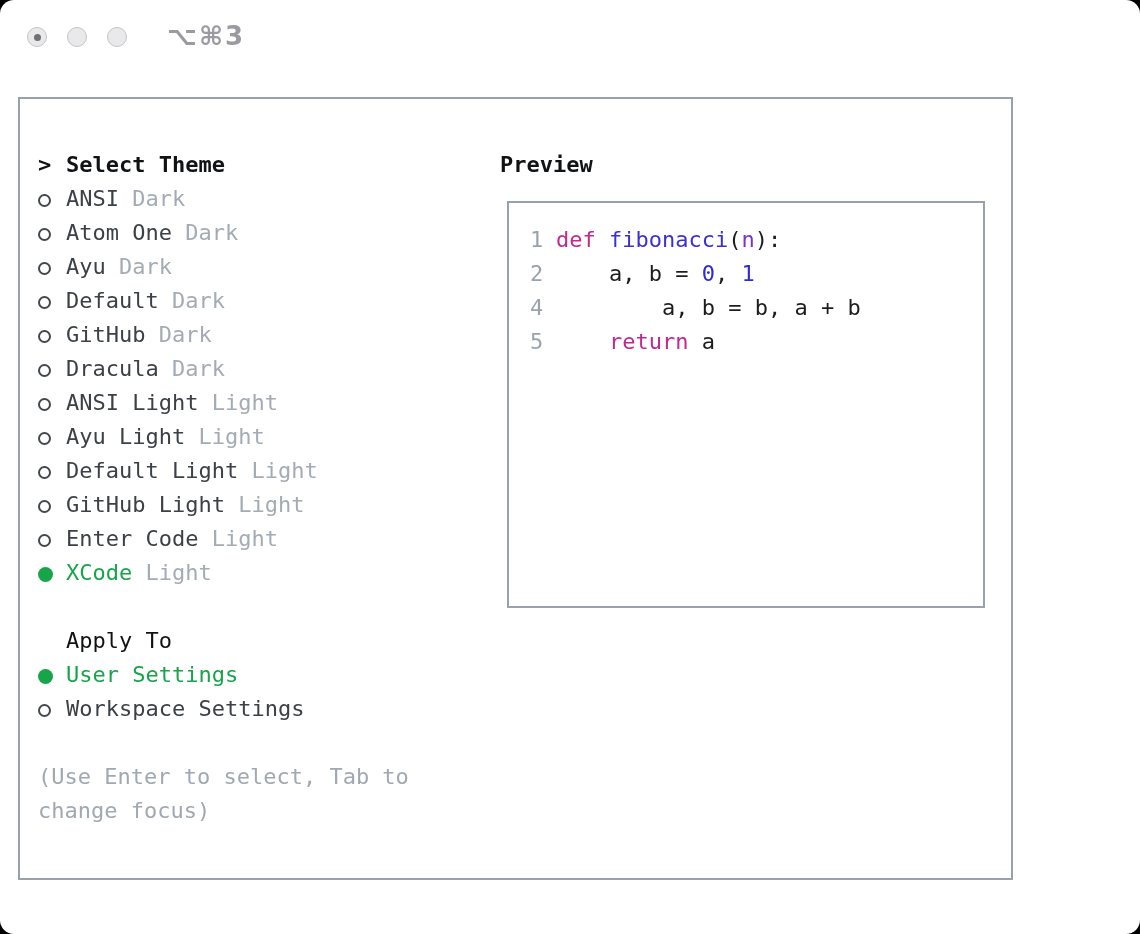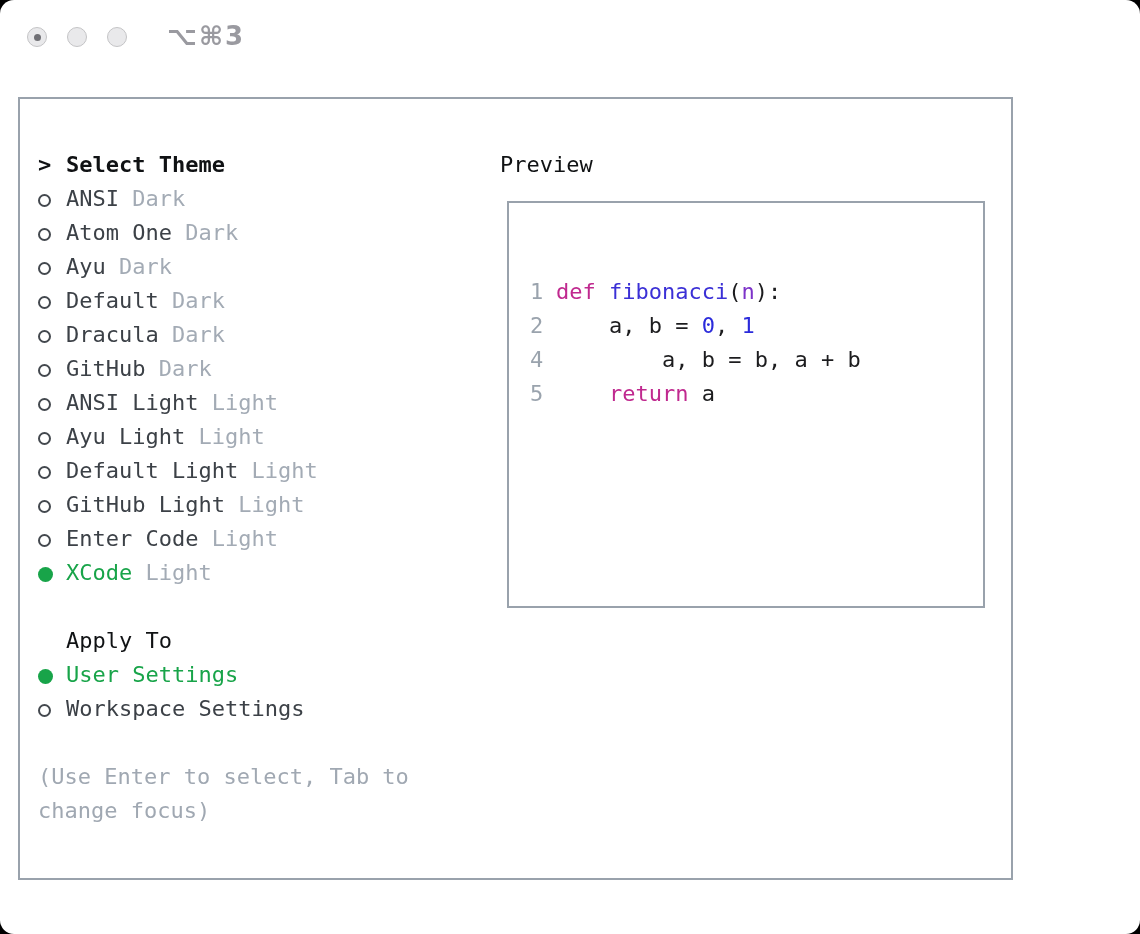--- a/index.html
+++ b/index.html
@@ -26,24 +26,24 @@
   .ttl{color:var(--title,#101214);font-weight:bold;}
   .section-ttl{color:var(--title,#101214);}
   .radio{display:inline-block;width:13px;height:13px;border-radius:50%;
     border:2px solid #43484E;box-sizing:border-box;vertical-align:-1px;}
   .radio.sel{width:15px;height:15px;border:none;background:var(--accent,#18A449);vertical-align:-2px;}
   .lbl-sel{color:var(--accent,#18A449);margin-top:11px;}
   .suffix{color:var(--suffix,#A3ABB5);}
   .hint{color:var(--hint,#A0A8B2);}
   
   .preview-title{position:absolute;left:480px;top:49px;height:34px;line-height:34px;
-    font-size:22px;font-weight:normal;color:var(--title,#101214);}
+    font-size:22px;font-weight:bold;color:var(--title,#101214);}
   .preview-box{position:absolute;left:487px;top:102px;width:474px;height:403px;
     border:2px solid var(--border,#99A2AC);box-sizing:content-box;background:#fff;overflow:hidden;}
-  .codewrap{padding:72px 8px 48px 21px;}
+  .codewrap{padding:20px 8px 48px 21px;}
   .code-row{height:34px;line-height:34px;font-size:22px;white-space:pre;color:var(--plain,#1C1C1E);}
   .ln{display:inline-block;width:26px;color:var(--gray_ln,#9AA3AD);}
   .tk-plain{color:var(--plain,#1C1C1E);}
   .tk-keyword{color:var(--keyword,#C0298F);}
   .tk-function{color:var(--function,#3B30D6);}
   .tk-number{color:var(--number,#2B2BDB);}
   .tk-param{color:var(--param,#7D33C9);}
   .tk-type{color:var(--type,#7627B0);}
   .spacer-row{height:34px;}
 </style>
@@ -62,22 +62,22 @@
   <div class="panel">
 
     <div class="left-col">
       <div class="row"><span class="marker caret">&gt;</span><span class="ttl">Select Theme</span></div>
 
       <div id="theme-list">
           <div class="row"><span class="marker"><span class="radio"></span></span><span>ANSI</span><span class="suffix"> Dark</span></div>
           <div class="row"><span class="marker"><span class="radio"></span></span><span>Atom One</span><span class="suffix"> Dark</span></div>
           <div class="row"><span class="marker"><span class="radio"></span></span><span>Ayu</span><span class="suffix"> Dark</span></div>
           <div class="row"><span class="marker"><span class="radio"></span></span><span>Default</span><span class="suffix"> Dark</span></div>
+          <div class="row"><span class="marker"><span class="radio"></span></span><span>GitHub</span><span class="suffix"> Dark</span></div>
           <div class="row"><span class="marker"><span class="radio"></span></span><span>Dracula</span><span class="suffix"> Dark</span></div>
-          <div class="row"><span class="marker"><span class="radio"></span></span><span>GitHub</span><span class="suffix"> Dark</span></div>
           <div class="row"><span class="marker"><span class="radio"></span></span><span>ANSI Light</span><span class="suffix"> Light</span></div>
           <div class="row"><span class="marker"><span class="radio"></span></span><span>Ayu Light</span><span class="suffix"> Light</span></div>
           <div class="row"><span class="marker"><span class="radio"></span></span><span>Default Light</span><span class="suffix"> Light</span></div>
           <div class="row"><span class="marker"><span class="radio"></span></span><span>GitHub Light</span><span class="suffix"> Light</span></div>
           <div class="row"><span class="marker"><span class="radio"></span></span><span>Enter Code</span><span class="suffix"> Light</span></div>
           <div class="row"><span class="marker"><span class="radio sel"></span></span><span class="lbl-sel">XCode</span><span class="suffix"> Light</span></div>
         </div>
 
       <div class="row"> </div>
 

